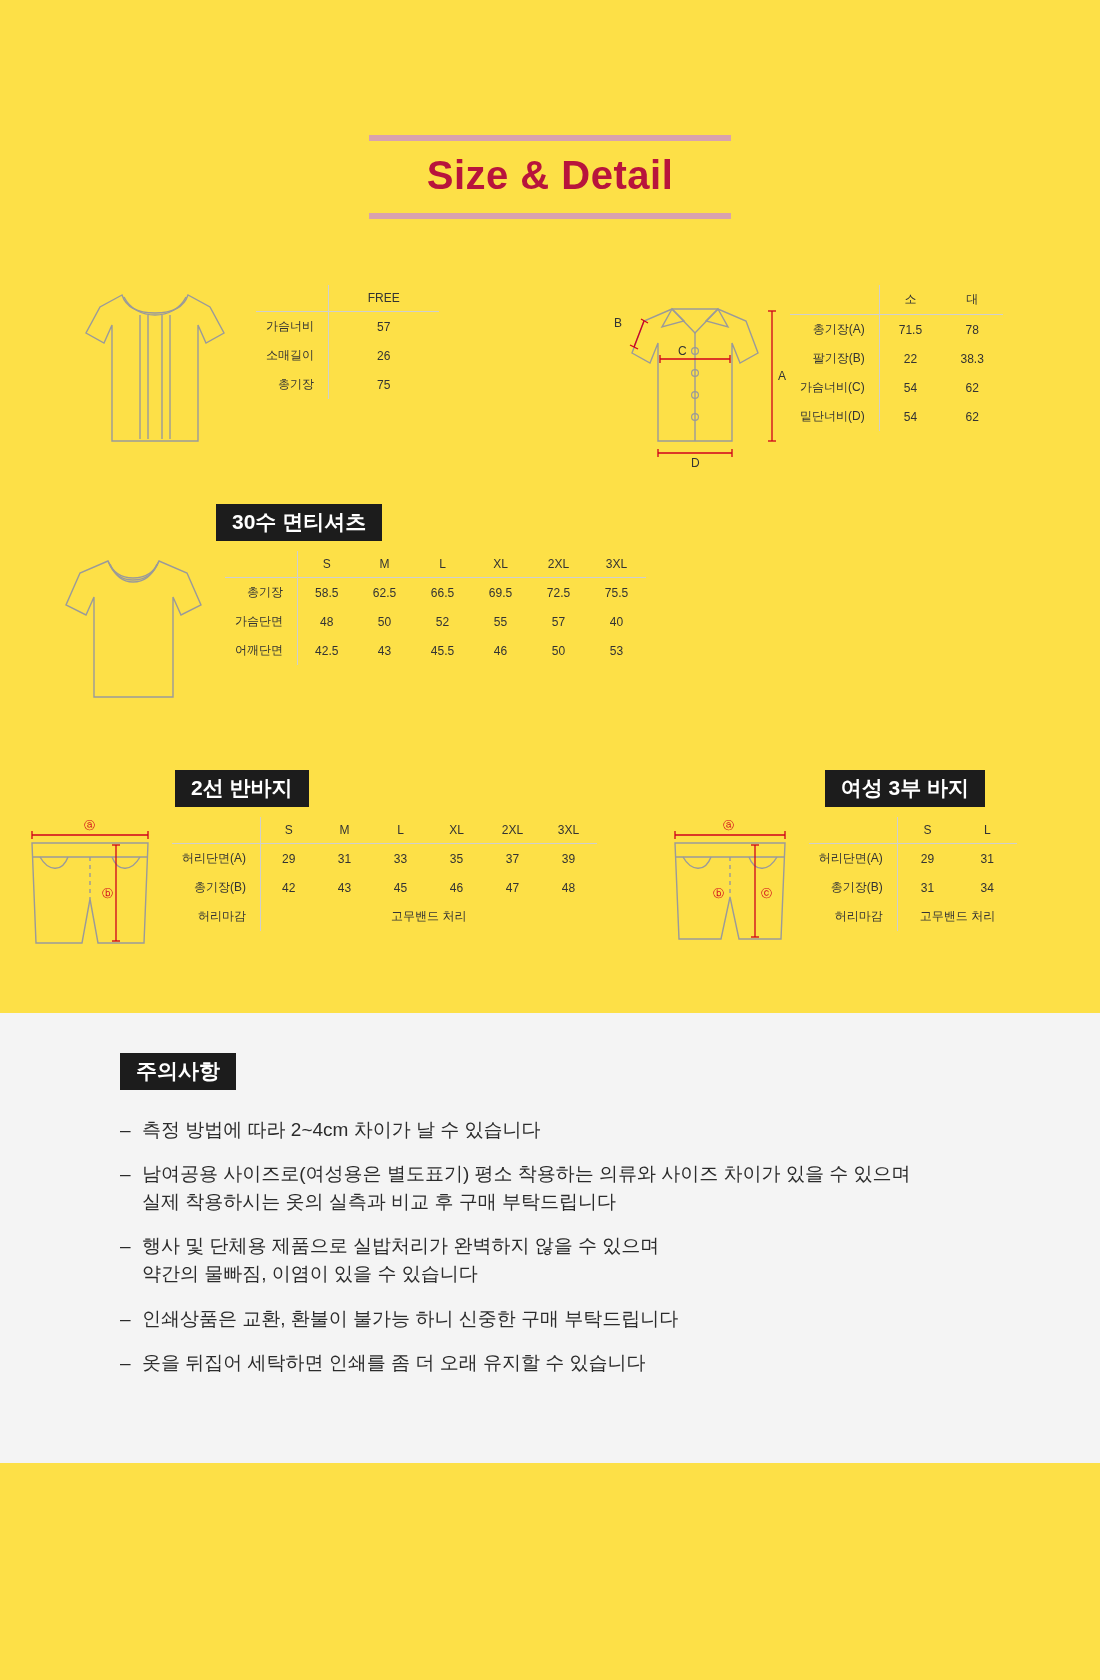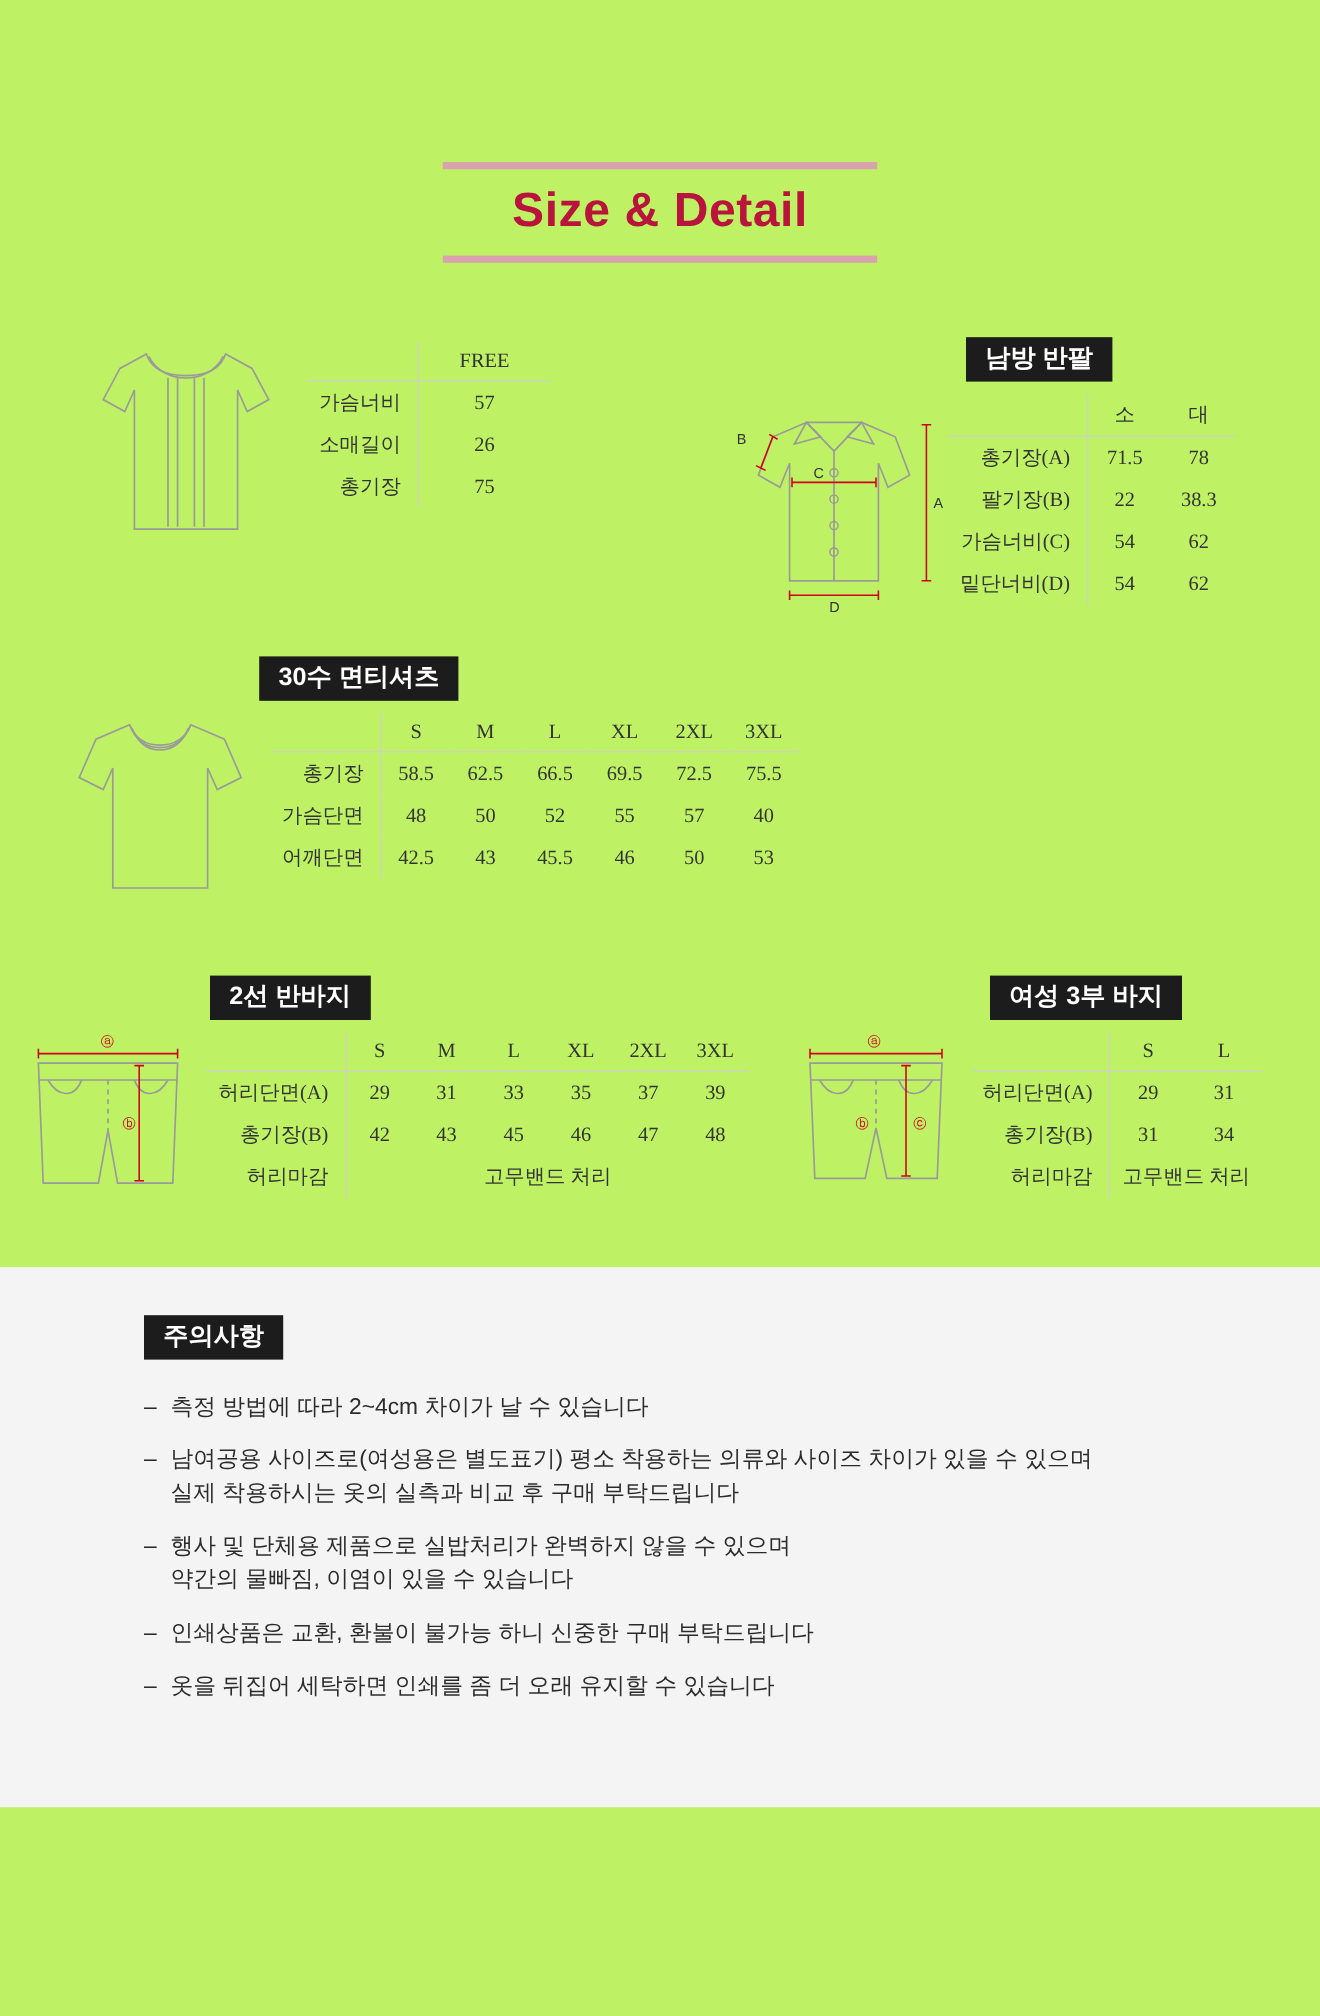--- a/index.html
+++ b/index.html
@@ -4,21 +4,21 @@
 <style>
   * { box-sizing: border-box; }
   html, body { margin: 0; padding: 0; }
   body {
     width: 1100px;
     min-height: 1680px;
     background: #ffffff;
     font-family: "Liberation Sans", sans-serif;
     color: #2b2b2b;
   }
-  .page { position: relative; width: 1100px; min-height: 1680px; background:#bef264; }
+  .page { position: relative; width: 1100px; min-height: 1680px; background:#fde047; }
 
   
   .header {
     padding-top: 135px;
     display: flex;
     justify-content: center;
   }
   .header-inner {
     border-top: 6px solid #d9a2ae;
     border-bottom: 6px solid #d9a2ae;
@@ -40,23 +40,22 @@
     font-size: 21px;
     font-weight: bold;
     padding: 7px 16px 9px 16px;
     line-height: 1;
     white-space: nowrap;
   }
 
   
   table.size {
     border-collapse: collapse;
-    font-size: 17px;
+    font-size: 12px;
     color: #333;
-    font-family: Liberation Serif, serif;
   }
   table.size th, table.size td {
     padding: 6px 10px;
     text-align: center;
     font-weight: normal;
     white-space: nowrap;
   }
   table.size th.rowhead, table.size td.rowhead {
     text-align: right;
     padding-right: 14px;
@@ -152,23 +151,20 @@
                 <td class="rowhead">총기장</td>
                 <td>75</td>
               </tr>
             </tbody>
           </table>
         </div>
       </div>
     </div>
 
     <div class="sec" style="width:430px;">
-      <div class="sec-head" style="text-align:left; padding-left:205px;">
-        <span class="blk-title">남방 반팔</span>
-      </div>
       <div class="unit">
         <div class="fig">
           <svg width="190" height="190" viewBox="0 0 190 190">
             <g fill="none" stroke="#9a9a9a" stroke-width="1.4">
               <path d="M72 28 L44 40 L32 72 L50 82 L58 62 L58 160 L132 160 L132 62 L140 82 L158 72 L146 40 L118 28 Z"></path>
               <path d="M72 28 L95 52 L118 28"></path>
               <path d="M72 28 L62 46 L84 40 Z"></path>
               <path d="M118 28 L128 46 L106 40 Z"></path>
               <line x1="95" y1="52" x2="95" y2="160"></line>
             </g>

